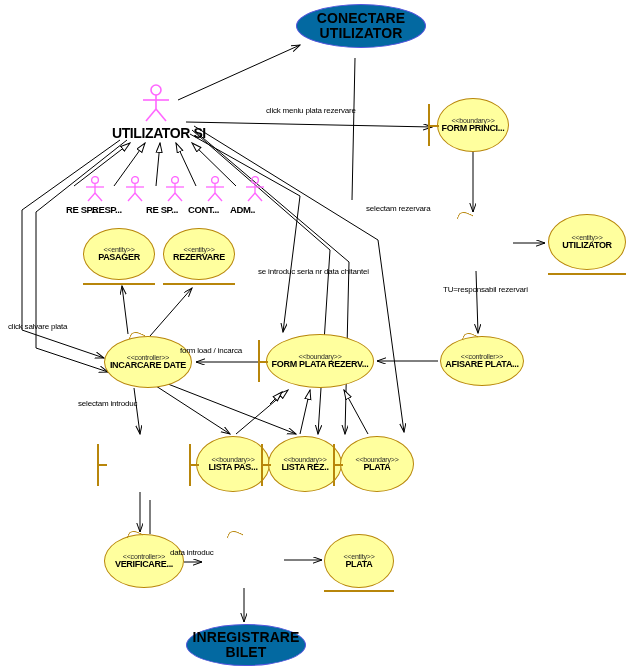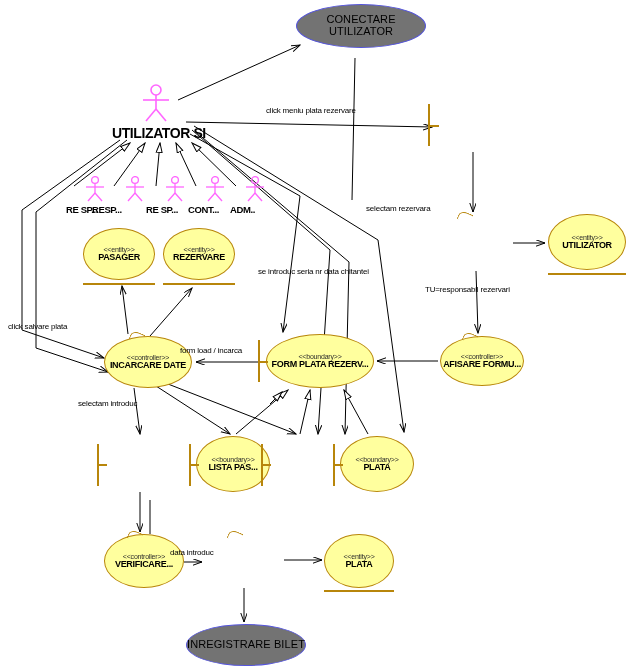--- a/index.html
+++ b/index.html
@@ -34,26 +34,26 @@
     box-sizing: border-box;
     display: flex;
     flex-direction: column;
     align-items: center;
     justify-content: center;
     text-align: center;
     line-height: 1.05;
   }
   
   .usecase {
-    background: #737373;
+    background: #0369a1;
     border: 1px solid #5555dd;
     border-radius: 50%;
     color: #000000;
-    font-size: 11px;
-    font-weight: normal;
+    font-size: 14px;
+    font-weight: bold;
     letter-spacing: 0.1px;
   }
   
   .acell {
     background: #ffff9e;
     border: 1.2px solid #b8860b;
     border-radius: 50%;
     color: #000000;
   }
   .stereo {
@@ -283,34 +283,38 @@
     <span class="cname">PASAGER</span>
   </div>
   <div class="eline" style="left:83px; top:283px; width:72px;"></div>
 
   <div class="node acell" style="left:163px; top:228px; width:72px; height:52px;">
     <span class="stereo">&lt;&lt;entity&gt;&gt;</span>
     <span class="cname">REZERVARE</span>
   </div>
   <div class="eline" style="left:163px; top:283px; width:72px;"></div>
 
+  <div class="node acell" style="left:437px; top:98px; width:72px; height:54px;">
+    <span class="stereo">&lt;&lt;boundary&gt;&gt;</span>
+    <span class="cname">FORM PRINCI...</span>
+  </div>
   <div class="bbar" style="left:428px; top:104px; height:42px;"></div>
   <div class="eline" style="left:428px; top:125px; width:11px;"></div>
 
   <div class="carc" style="left:458px; top:212px;"></div>
 
   <div class="node acell" style="left:548px; top:214px; width:78px; height:56px;">
     <span class="stereo">&lt;&lt;entity&gt;&gt;</span>
     <span class="cname">UTILIZATOR</span>
   </div>
   <div class="eline" style="left:548px; top:273px; width:78px;"></div>
 
   <div class="node acell" style="left:440px; top:336px; width:84px; height:50px;">
     <span class="stereo">&lt;&lt;controller&gt;&gt;</span>
-    <span class="cname">AFISARE FORMU...</span>
+    <span class="cname">AFISARE PLATA...</span>
   </div>
   <div class="carc" style="left:463px; top:333px;"></div>
 
   <div class="node acell" style="left:104px; top:336px; width:88px; height:52px;">
     <span class="stereo">&lt;&lt;controller&gt;&gt;</span>
     <span class="cname">INCARCARE DATE</span>
   </div>
   <div class="carc" style="left:130px; top:332px;"></div>
 
   <div class="node acell" style="left:266px; top:334px; width:108px; height:54px;">
@@ -323,20 +327,24 @@
   <div class="bbar" style="left:97px; top:444px; height:42px;"></div>
   <div class="eline" style="left:97px; top:464px; width:10px;"></div>
 
   <div class="node acell" style="left:196px; top:436px; width:74px; height:56px;">
     <span class="stereo">&lt;&lt;boundary&gt;&gt;</span>
     <span class="cname">LISTA PAS...</span>
   </div>
   <div class="bbar" style="left:189px; top:444px; height:42px;"></div>
   <div class="eline" style="left:189px; top:464px; width:10px;"></div>
 
+  <div class="node acell" style="left:268px; top:436px; width:74px; height:56px;">
+    <span class="stereo">&lt;&lt;boundary&gt;&gt;</span>
+    <span class="cname">LISTA REZ..</span>
+  </div>
   <div class="bbar" style="left:261px; top:444px; height:42px;"></div>
   <div class="eline" style="left:261px; top:464px; width:10px;"></div>
 
   <div class="node acell" style="left:340px; top:436px; width:74px; height:56px;">
     <span class="stereo">&lt;&lt;boundary&gt;&gt;</span>
     <span class="cname">PLATA</span>
   </div>
   <div class="bbar" style="left:333px; top:444px; height:42px;"></div>
   <div class="eline" style="left:333px; top:464px; width:10px;"></div>
 
@@ -350,19 +358,19 @@
 
   <div class="node acell" style="left:324px; top:534px; width:70px; height:54px;">
     <span class="stereo">&lt;&lt;entity&gt;&gt;</span>
     <span class="cname">PLATA</span>
   </div>
   <div class="eline" style="left:324px; top:590px; width:70px;"></div>
 
   <div class="elabel" style="left:266px; top:106px;">click meniu plata rezervare</div>
   <div class="elabel" style="left:366px; top:204px;">selectam rezervara</div>
   <div class="elabel" style="left:258px; top:267px;">se introduc seria nr data chitantei</div>
-  <div class="elabel" style="left:425px; top:285px;text-align:center;">TU=responsabil rezervari</div>
+  <div class="elabel" style="left:443px; top:285px;text-align:center;">TU=responsabil rezervari</div>
   <div class="elabel" style="left:180px; top:346px;">form load / incarca</div>
   <div class="elabel" style="left:8px; top:322px;">click salvare plata</div>
   <div class="elabel" style="left:78px; top:399px;">selectam introduc</div>
   <div class="elabel" style="left:170px; top:548px;">data introduc</div>
 
 </div>
 
 </body></html>

